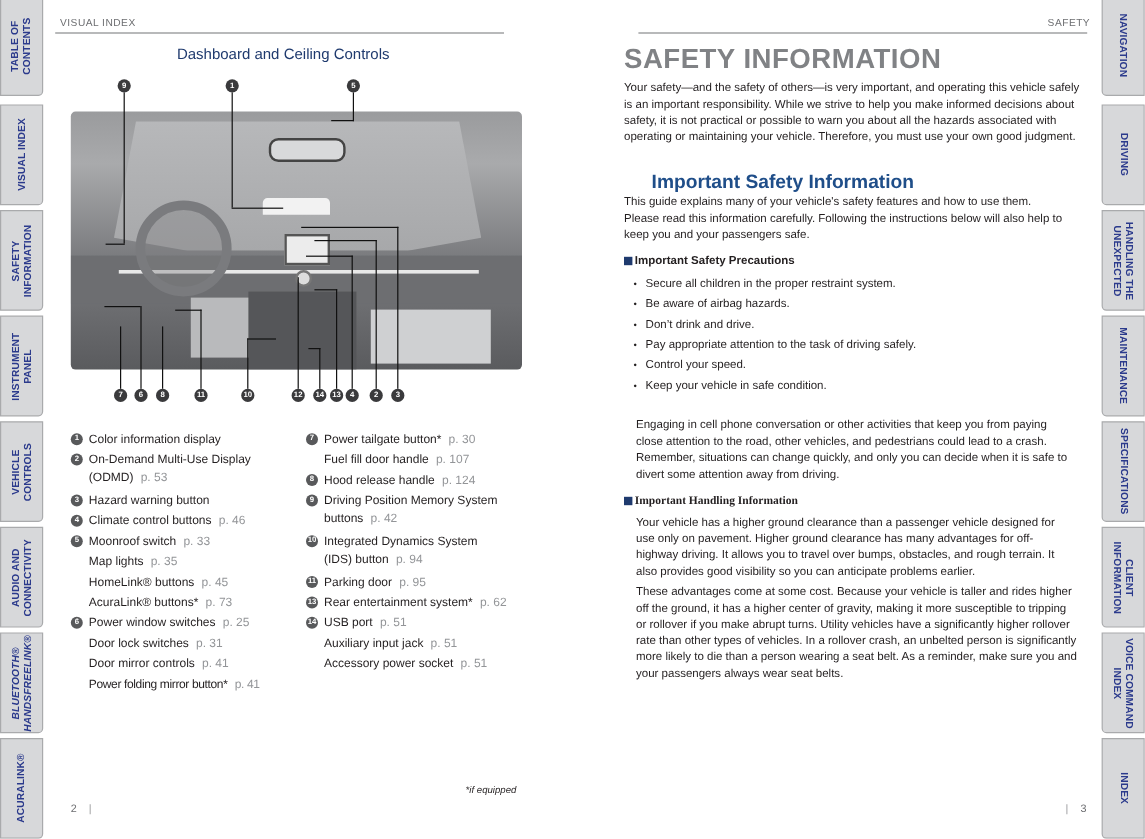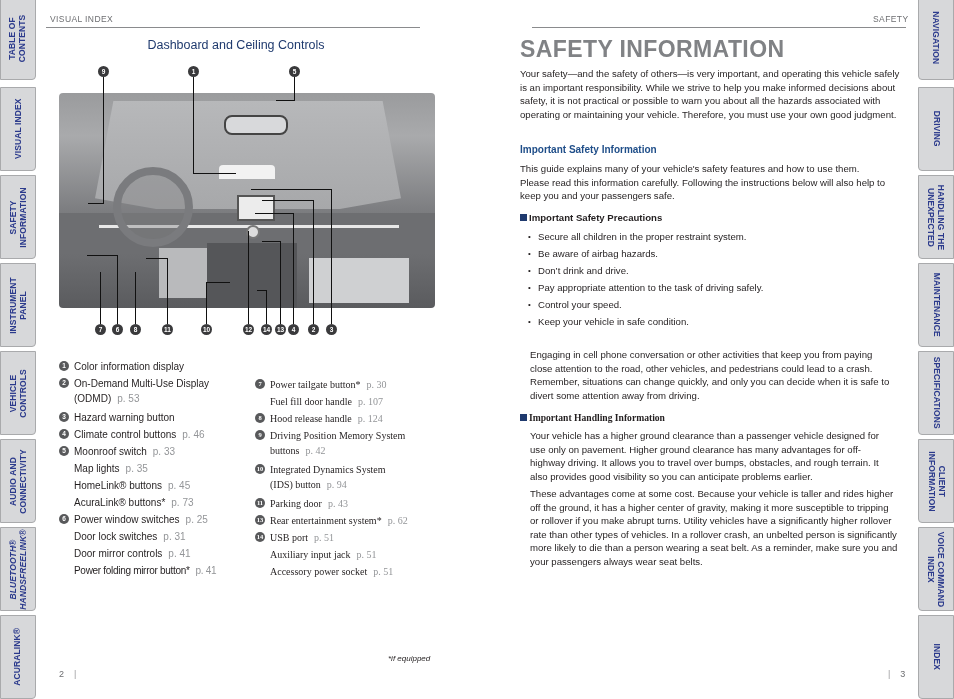--- a/index.html
+++ b/index.html
@@ -49,21 +49,21 @@
                  color:#fff; font-size:6.5px; font-weight:bold; line-height:10px; text-align:center; }
   .legend .pg { color:#939598; margin-left:6px; }
   .legend .cont { line-height:13px; padding-bottom:4px; }
 
   .footnote { position:absolute; left:388px; top:654px; font-size:8px; font-style:italic; color:#231f20; }
   .folio { position:absolute; top:669px; font-size:9px; color:#6d6e71; }
 
   
   .right-title { position:absolute; left:520px; top:36px; font-size:23px; font-weight:bold; color:#808285; letter-spacing:0.4px; }
   .para { position:absolute; font-size:9.6px; line-height:13.6px; color:#231f20; }
-  .h2 { position:absolute; font-size:10px; font-weight:bold; color:#1f4e89; }
+  .h2 { position:absolute; font-size:16px; font-weight:bold; color:#1f4e89;margin-left:23px; }
   .h3 { position:absolute; font-size:9.6px; font-weight:bold; color:#231f20; padding-left:9px; }
   .h3::before { content:""; position:absolute; left:0; top:2px; width:7px; height:7px; background:#1f3a6e; }
   .bullets { position:absolute; left:528px; top:228px; font-size:9.6px; line-height:17px; list-style:none; margin:0; padding:0; }
   .bullets li { padding-left:10px; position:relative; }
   .bullets li::before { content:"•"; position:absolute; left:0; color:#231f20; font-size:8px; }
 </style>
 </head>
 <body>
 
 <div class="tabs left">
@@ -198,27 +198,27 @@
   <div class="row"><span class="num">5</span><span>Moonroof switch</span><span class="pg">p. 33</span></div>
   <div class="row"><span>Map lights</span><span class="pg">p. 35</span></div>
   <div class="row"><span>HomeLink® buttons</span><span class="pg">p. 45</span></div>
   <div class="row"><span>AcuraLink® buttons*</span><span class="pg">p. 73</span></div>
   <div class="row"><span class="num">6</span><span>Power window switches</span><span class="pg">p. 25</span></div>
   <div class="row"><span>Door lock switches</span><span class="pg">p. 31</span></div>
   <div class="row"><span>Door mirror controls</span><span class="pg">p. 41</span></div>
   <div class="row" style="letter-spacing:-0.3px;"><span>Power folding mirror button*</span><span class="pg">p. 41</span></div>
 </div>
 
-<div class="legend" style="left:255px; top:376px; width:185px;font-family:Liberation Serif, serif;">
+<div class="legend" style="left:255px; top:358px; width:185px;">
   <div class="row"><span class="num">7</span><span>Power tailgate button*</span><span class="pg">p. 30</span></div>
   <div class="row"><span>Fuel fill door handle</span><span class="pg">p. 107</span></div>
   <div class="row"><span class="num">8</span><span>Hood release handle</span><span class="pg">p. 124</span></div>
   <div class="row cont"><span class="num">9</span><span style="line-height:17px;">Driving Position Memory System</span><br><span>buttons</span><span class="pg">p. 42</span></div>
   <div class="row cont"><span class="num">10</span><span style="line-height:17px;">Integrated Dynamics System</span><br><span>(IDS) button</span><span class="pg">p. 94</span></div>
-  <div class="row"><span class="num">11</span><span>Parking door</span><span class="pg">p. 43</span></div>
+  <div class="row"><span class="num">11</span><span>Parking door</span><span class="pg">p. 95</span></div>
   <div class="row"><span class="num">13</span><span>Rear entertainment system*</span><span class="pg">p. 62</span></div>
   <div class="row"><span class="num">14</span><span>USB port</span><span class="pg">p. 51</span></div>
   <div class="row"><span>Auxiliary input jack</span><span class="pg">p. 51</span></div>
   <div class="row"><span>Accessory power socket</span><span class="pg">p. 51</span></div>
 </div>
 
 <div class="footnote">*if equipped</div>
 <div class="folio" style="left:59px;"><span>2</span><span style="margin-left:10px; color:#9a9b9d;">|</span></div>
 
 <div class="runhead" style="left:873px;">SAFETY</div>

